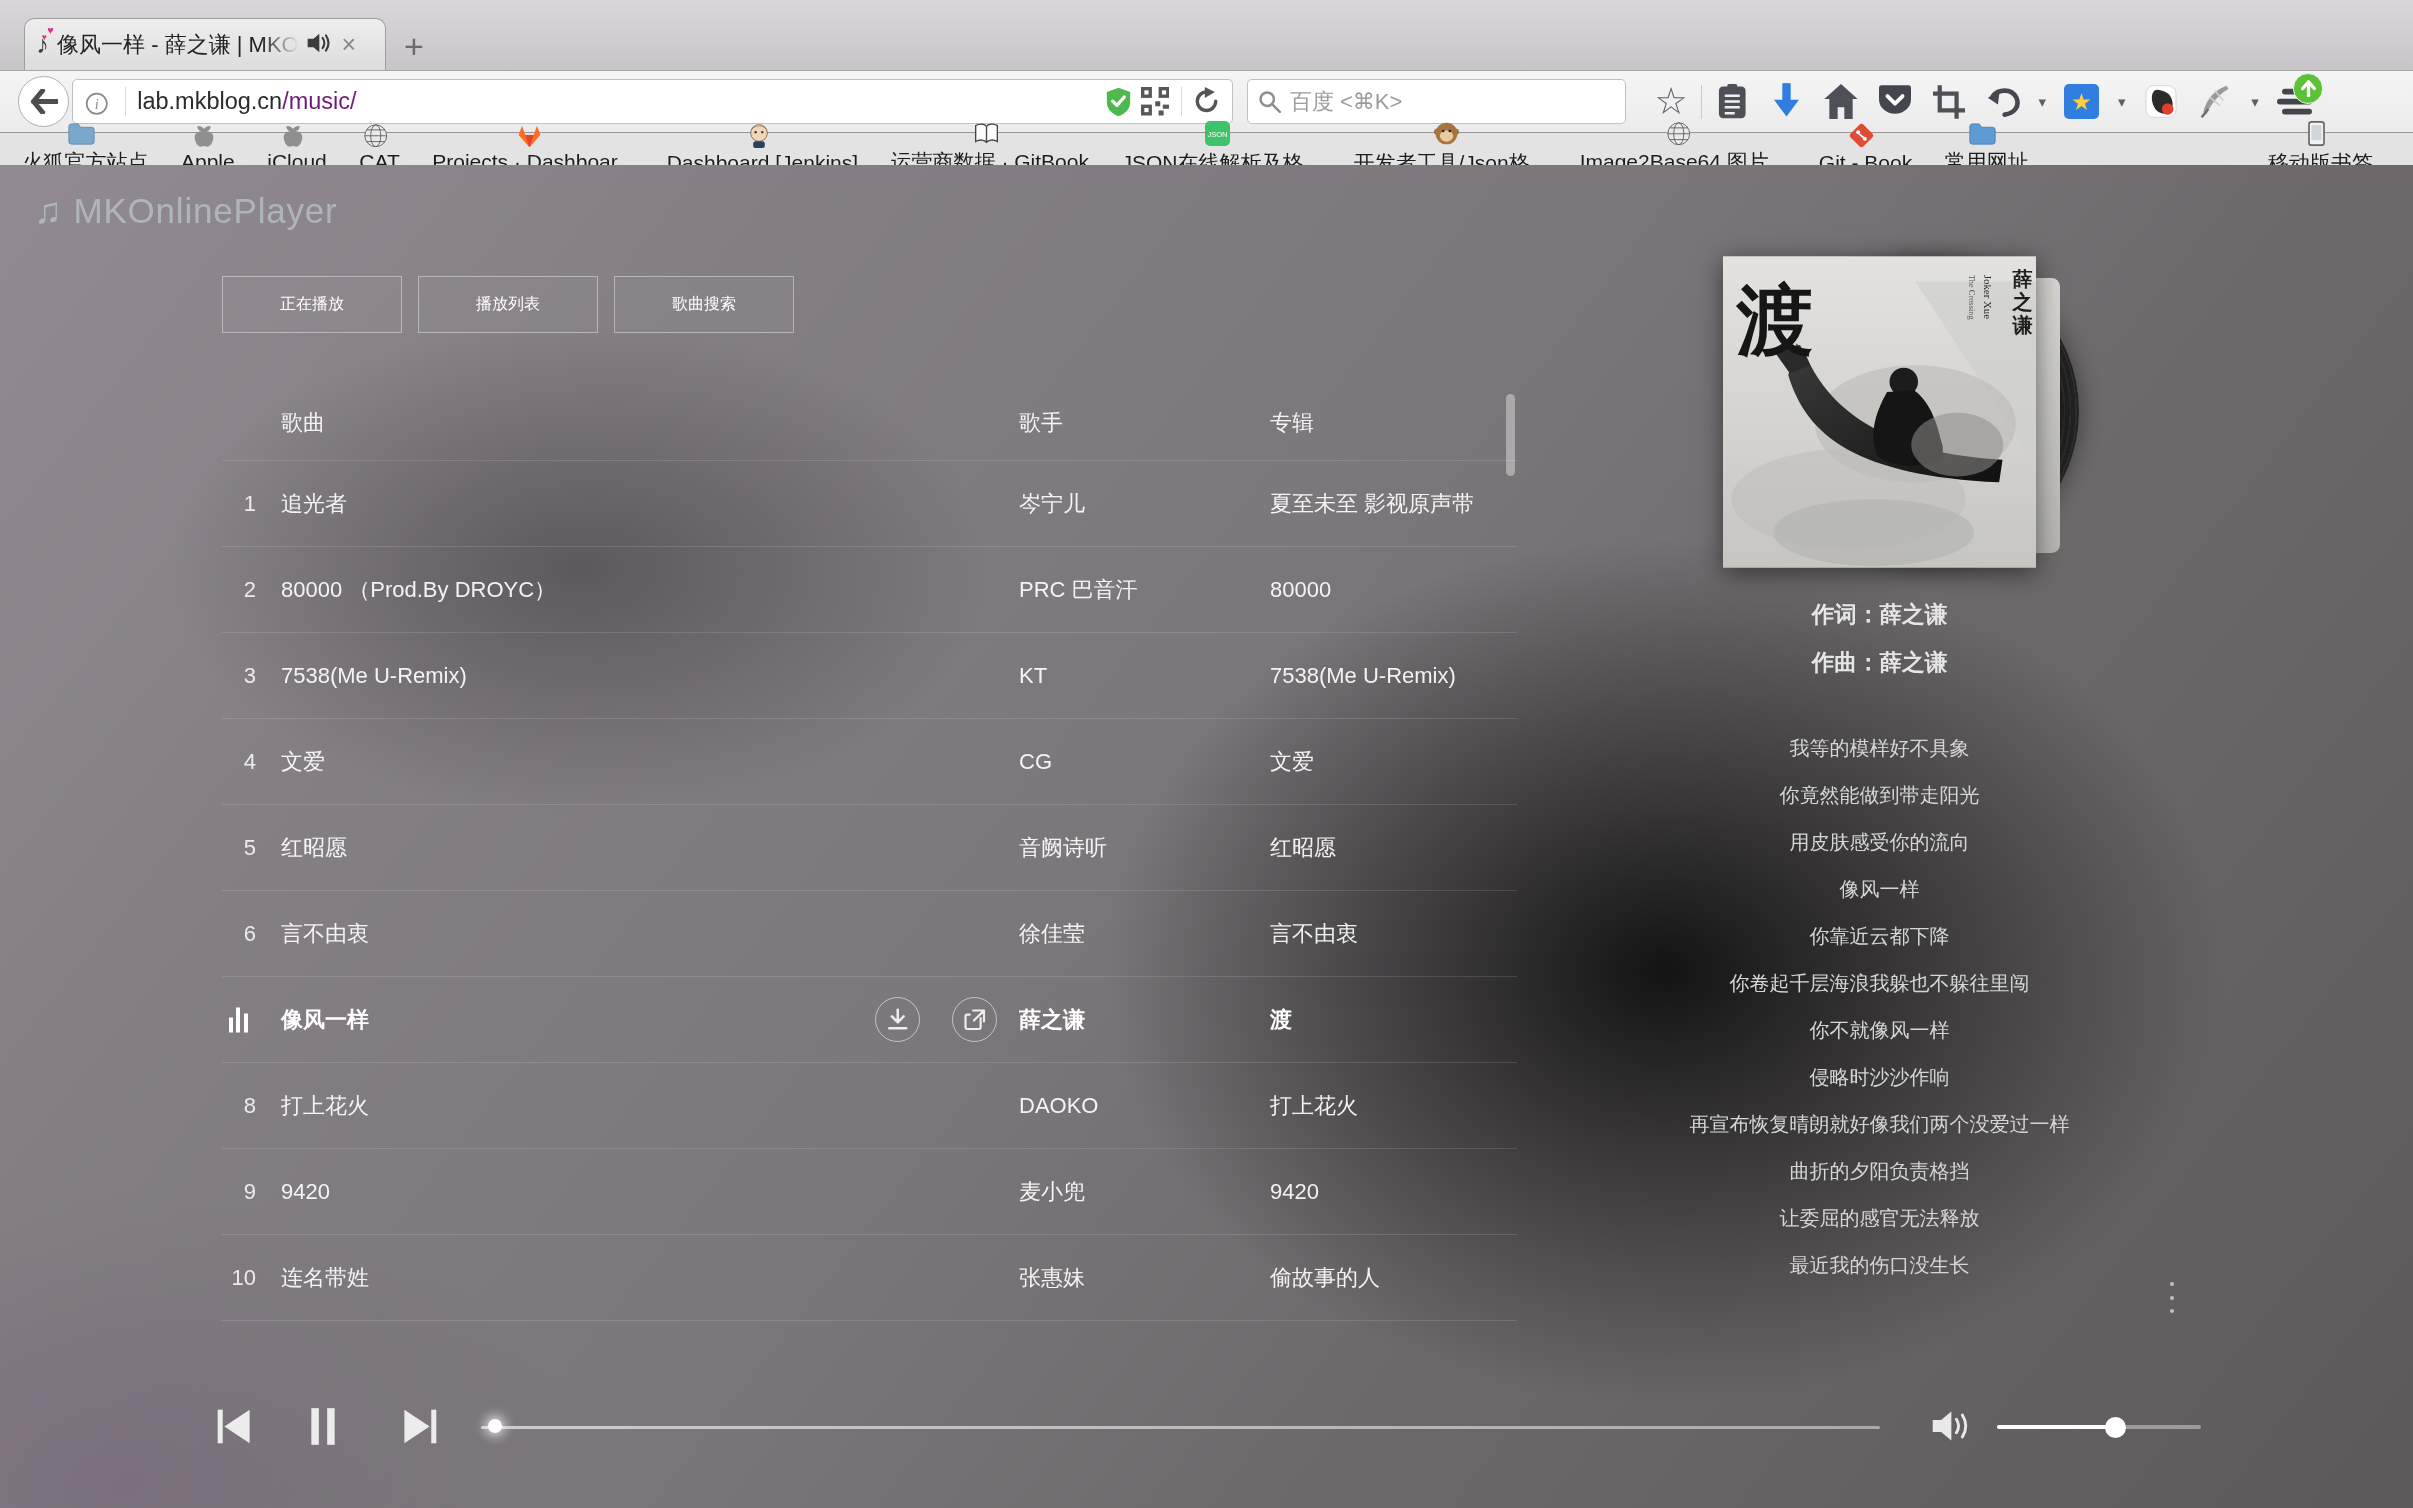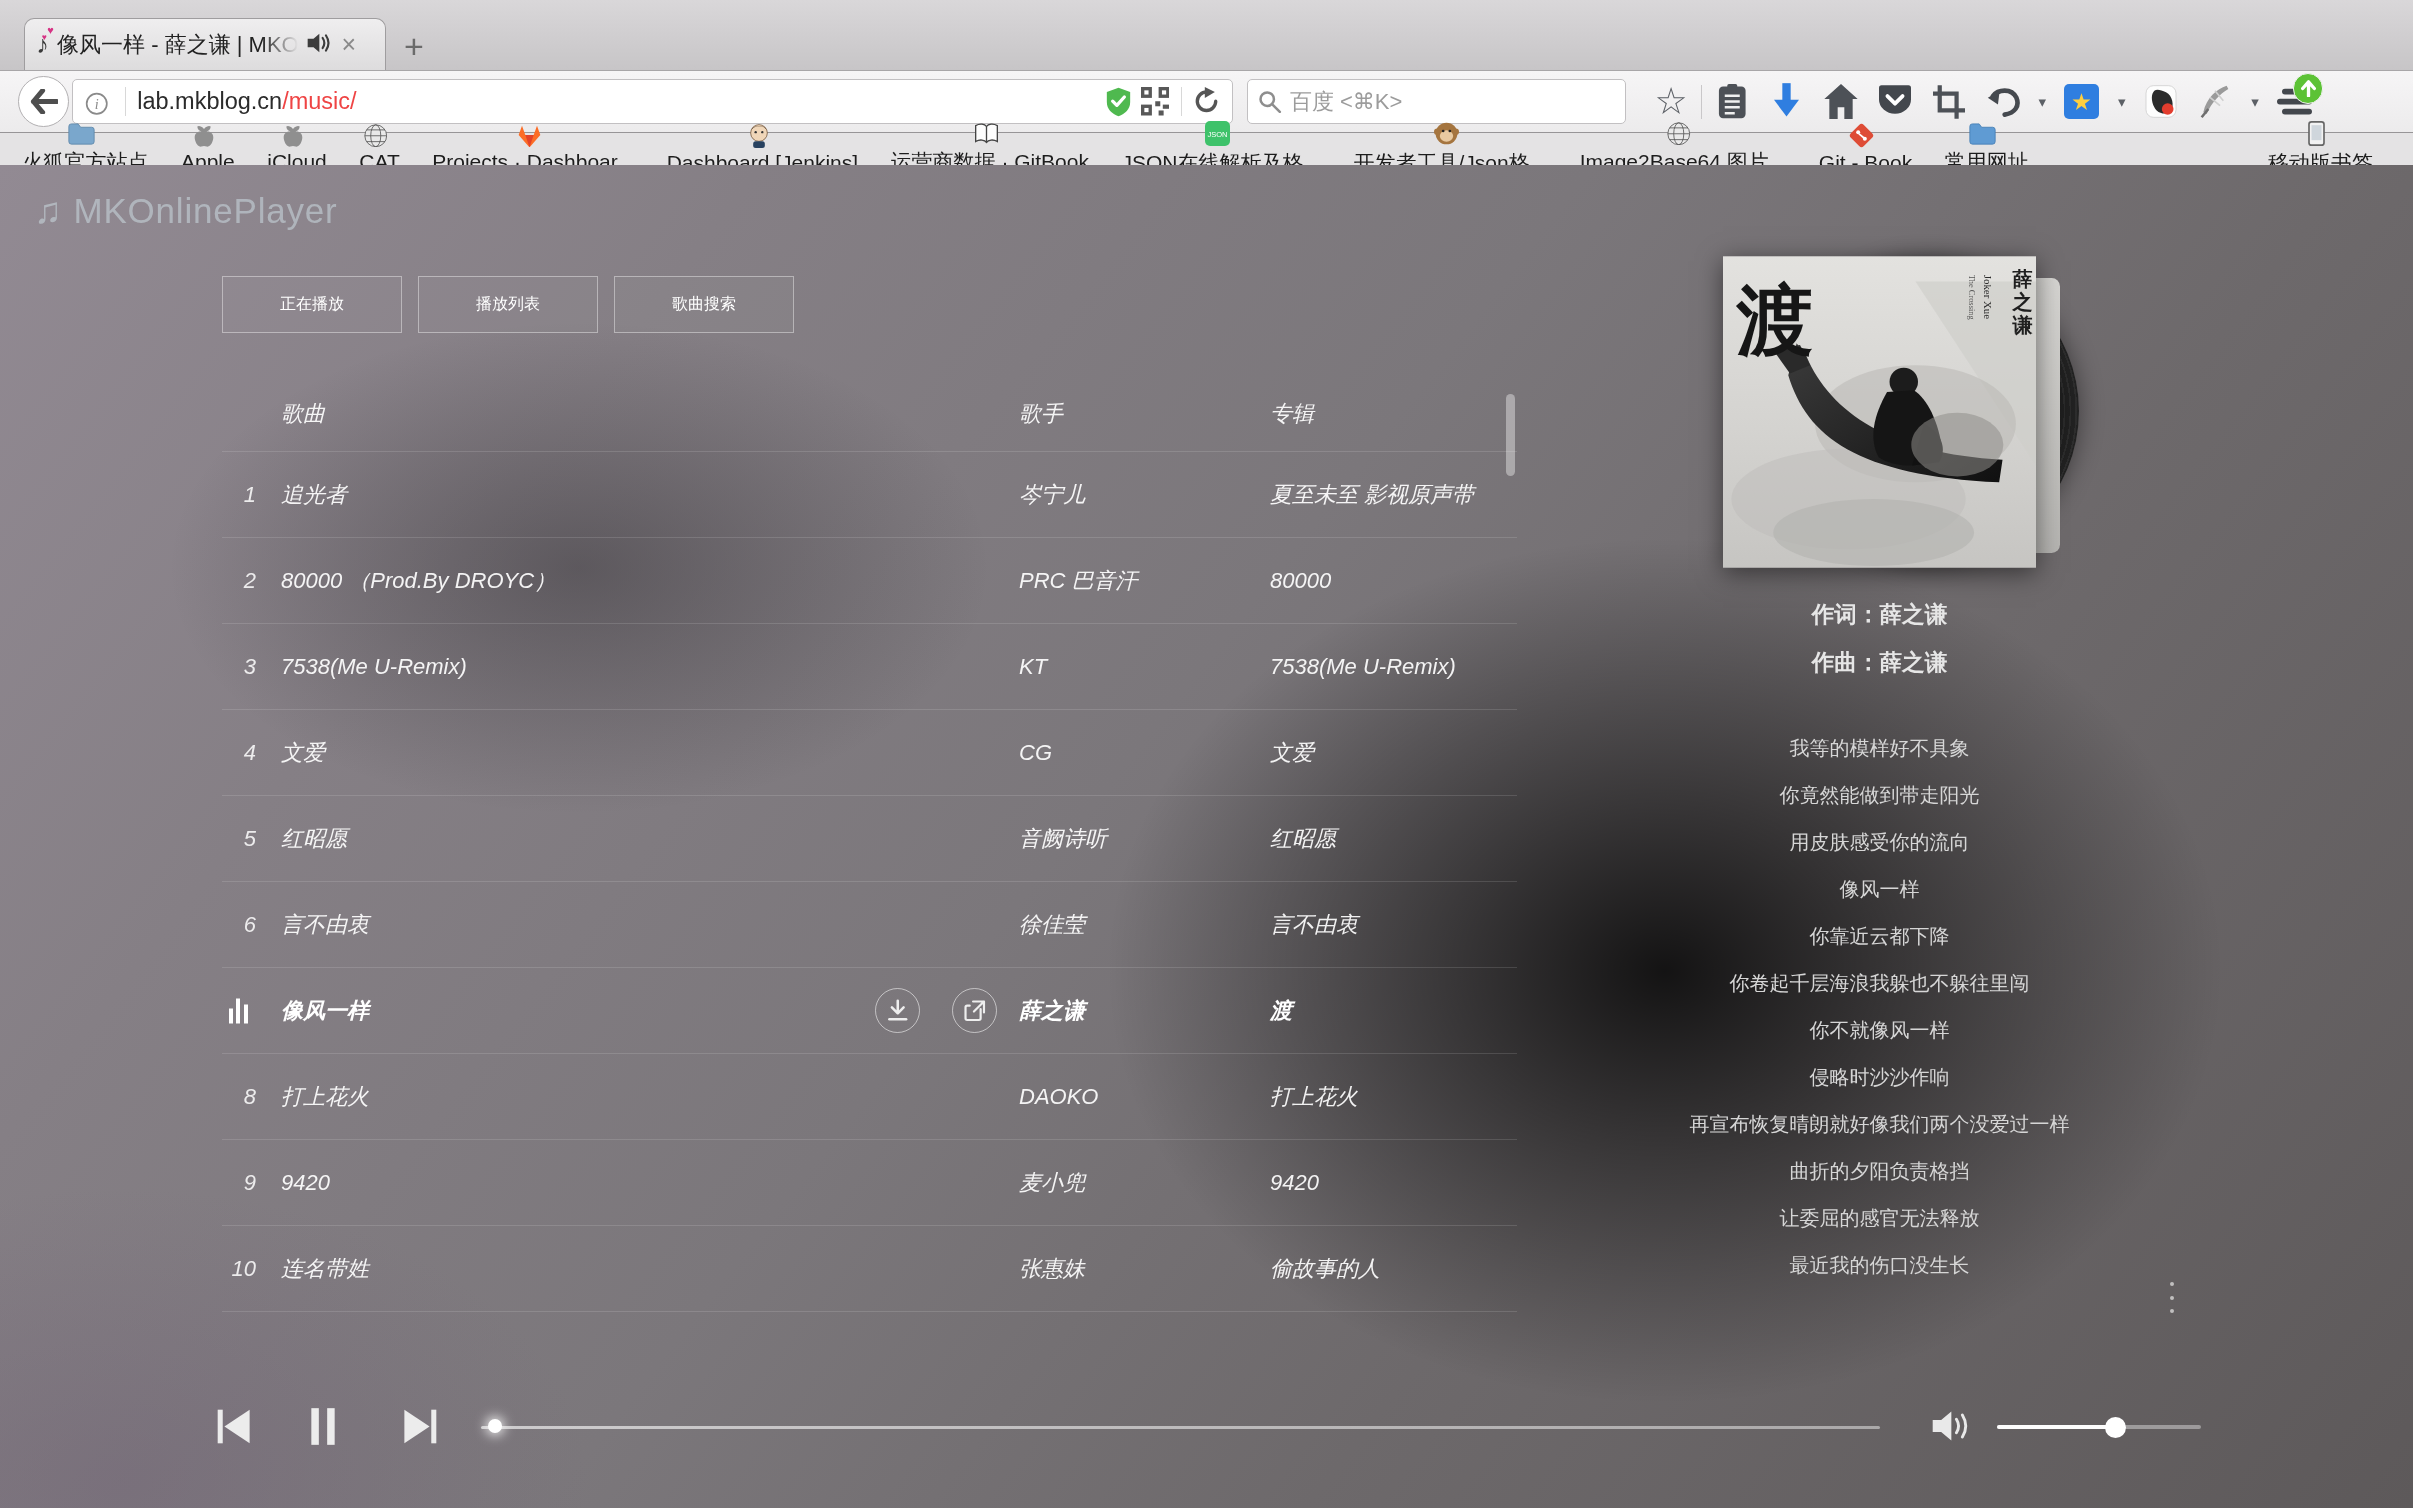--- a/index.html
+++ b/index.html
@@ -19,21 +19,21 @@
   .tab-close{font-size:25px;color:#8a8a8a;margin-left:10px;line-height:1;}
   .newtab{position:absolute;left:404px;top:28.5px;font-size:34px;color:#6b6b6b;line-height:1;}
   .navbar{position:absolute;left:0;top:71px;width:2413px;height:61px;
           background:linear-gradient(#f6f5f6,#ecebec);border-bottom:0.8px solid #979597;}
   .backbtn{position:absolute;left:18.4px;top:76px;width:49px;height:49px;border-radius:50%;
            background:#fff;border:1.7px solid #b2b0b2;display:flex;align-items:center;justify-content:center;z-index:3;}
   .urlbar{position:absolute;left:72px;top:79px;width:1161px;height:45px;background:#fff;
           border:0.8px solid #c2c0c2;border-radius:5px;display:flex;align-items:center;
           padding:0 11.7px 0 40px;box-sizing:border-box;}
   .url-host{font-size:23.5px;color:#2b2b2b;}
-  .url-path{font-size:23.5px;color:#ef4444;}
+  .url-path{font-size:23.5px;color:#701a75;}
   .u-sep{width:0.8px;height:28.5px;background:#d8d8d8;margin:0 11.7px;}
   .u-spacer{flex:1}
   .searchbar{position:absolute;left:1247px;top:79px;width:379px;height:45px;background:#fff;
              border:0.8px solid #c2c0c2;border-radius:5px;display:flex;align-items:center;
              padding:16px 10px;box-sizing:border-box;}
   .search-ph{font-size:22px;color:#9c9c9c;margin-left:8.4px;white-space:nowrap;}
   .tb-icons{position:absolute;left:1644px;top:71px;height:61px;display:flex;align-items:center;}
   .tbi{width:44px;display:flex;justify-content:center;align-items:center;margin:0 5px;position:relative;}
   .tbi.small{width:22px;margin:0 1.7px;}
   .tb-sep{width:0.8px;height:34px;background:#c9c7c9;margin:0 3.4px;}
@@ -52,21 +52,21 @@
       radial-gradient(ellipse 587px 352px at 24% 30%, rgba(30,28,32,0.38), rgba(0,0,0,0) 70%),
       radial-gradient(ellipse 670px 419px at 5% 98%, rgba(110,95,115,0.40), rgba(0,0,0,0) 70%),
       linear-gradient(128deg,#928a93 0%,#857f85 22%,#7b777b 46%,#6d696b 68%,#5d595a 100%);}
   .logo{position:absolute;left:34px;top:25px;display:flex;align-items:center;color:rgba(198,212,218,0.60);}
   .logo-note{font-size:37px;margin-right:11.7px;}
   .logo-text{font-size:35px;letter-spacing:0.8px;}
   .ptabs{position:absolute;left:222px;top:111px;display:flex;}
   .ptab{width:178px;height:55px;border:0.8px solid rgba(255,255,255,0.40);margin-right:16px;
         display:flex;align-items:center;justify-content:center;font-size:16px;color:#fff;
         background:rgba(255,255,255,0.03);}
-  .songtable{position:absolute;left:222px;top:212px;width:1295px;font-style:italic;}
+  .songtable{position:absolute;left:222px;top:221px;width:1295px;}
   .trow{position:relative;height:85px;border-bottom:0.8px solid rgba(255,255,255,0.13);}
   .thead{height:74px;}
   .tcell{position:absolute;top:50%;transform:translateY(-50%);font-size:22px;color:rgba(255,255,255,0.92);white-space:nowrap;}
   .c-num{left:0;width:34px;text-align:right;color:rgba(255,255,255,0.85);}
   .c-song{left:59px;}
   .c-artist{left:797px;}
   .c-album{left:1048px;}
   .trow.playing .tcell{font-weight:bold;color:#fff;}
   .eq{position:absolute;left:6.7px;top:50%;transform:translateY(-50%);display:flex;align-items:flex-end;height:25px;}
   .eq i{display:block;width:4.2px;background:#fff;margin-right:3.4px;}

